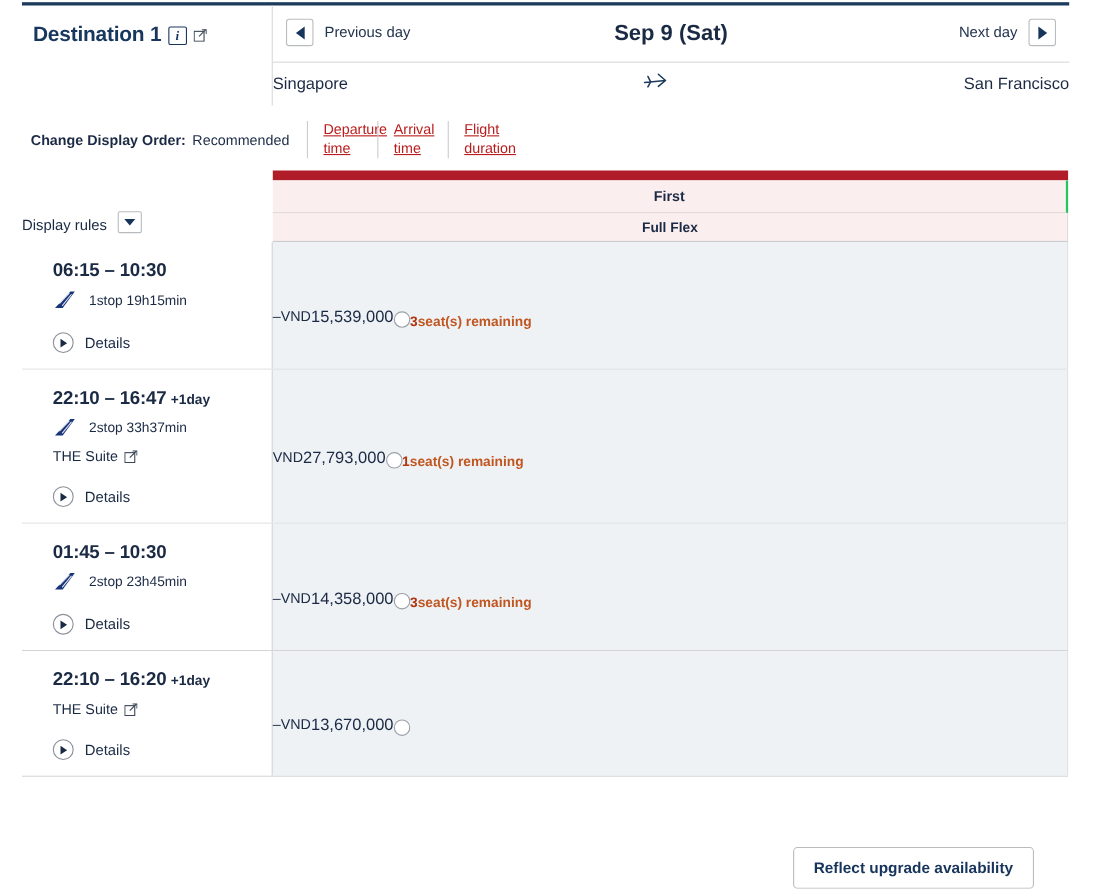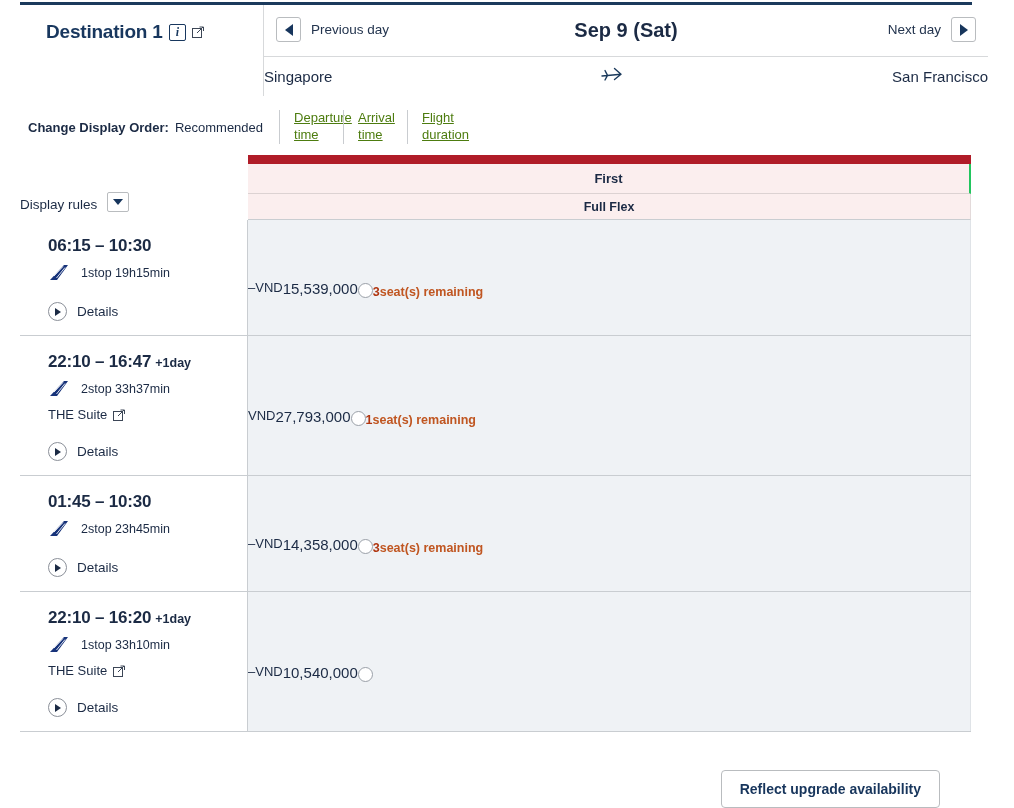--- a/index.html
+++ b/index.html
@@ -12,21 +12,21 @@
     overflow: hidden;
   }
   .page { position: relative; width: 1014px; height: 808px; background:#fff; }
 
   
   .topline {
     position:absolute; left:20px; top:2px; width:952px; height:3px;
     background:#1b3a5c;
   }
   .hdr {
-    position:absolute; left:36px; top:5px; width:952px; height:91px;
+    position:absolute; left:20px; top:5px; width:952px; height:91px;
   }
   .hdr-left {
     position:absolute; left:0; top:0; width:228px; height:91px;
     border-right:1px solid #d7d9db;
     display:flex; align-items:flex-start; padding-top:16px;
   }
   .dest-title {
     font-size:19px; font-weight:bold; color:#18375e; letter-spacing:-0.2px;
     display:flex; align-items:center; gap:6px; padding-left:10px;
   }
@@ -68,21 +68,21 @@
 
   
   .orderbar {
     position:absolute; left:28px; top:104px; width:952px; height:46px;
     display:flex; align-items:center;
   }
   .order-lab { font-size:13px; font-weight:bold; color:#1b2a44; }
   .order-cur { font-size:13px; color:#1b2a44; margin-left:6px; }
   .order-seps { display:flex; align-items:center; margin-left:16px; height:36px; }
   .order-link {
-    font-size:13px; color:#4d7c0f; text-decoration:underline; line-height:1.3;
+    font-size:13px; color:#b91c1c; text-decoration:underline; line-height:1.3;
     padding:0 14px; border-left:1px solid #c9ccd0; width:max-content;
     max-width:64px;
   }
   .order-link.last { }
 
   
   .grid { position:absolute; left:20px; top:155px; width:951px; }
 
   .capband { height:9px; background:#b01c28; margin-left:228px; }
   .caprow {
@@ -327,50 +327,40 @@
         <span class="radio"></span>
         <span class="seats"><span class="n">3</span><span>seat(s) remaining</span></span>
       </div>
     </div>
 
     <div class="frow">
       <div class="fleft">
         <div>
           <span class="ftime">22:10 – 16:20</span><span class="fplus">+1day</span>
         </div>
-        <div class="fstops">
-          <span class="ana">
-            <svg width="24" height="18" viewBox="0 0 24 18">
-              <path d="M2 16 L16 1 L20 1 L9 16 Z" fill="#17337a"></path>
-              <path d="M6 12 L15 2.5" stroke="#fff" stroke-width="1" opacity="0.85"></path>
-              <path d="M8.5 14 L17 3.5" stroke="#fff" stroke-width="1" opacity="0.85"></path>
-            </svg>
-          </span>
-          <span class="fstops-t">1stop 33h10min</span>
-        </div>
         <div class="fsuite">
           <span>THE Suite</span>
           <span class="ext-ic">
             <svg width="12" height="12" viewBox="0 0 12 12">
               <rect x="0.5" y="2.5" width="9" height="9" fill="none" stroke="#3c4656" stroke-width="1"></rect>
               <path d="M5 7 L11 1" stroke="#3c4656" stroke-width="1" fill="none"></path>
               <path d="M7.5 1 L11.5 1 L11.5 5" stroke="#3c4656" stroke-width="1" fill="none"></path>
             </svg>
           </span>
         </div>
         <div class="fdetails">
           <span class="circ-arrow">
               <span class="tri-s"></span>
             </span>
           <span class="fdetails-t">Details</span>
         </div>
       </div>
       <div class="fright">
         <span class="cur">–VND</span>
-        <span class="amt">10,540,000</span>
+        <span class="amt">13,670,000</span>
         <span class="radio"></span>
         <span class="seats"><span class="n"></span><span></span></span>
       </div>
     </div>
 
   </div>
 
   <div class="footer">
     <button class="reflect-btn">Reflect upgrade availability</button>
   </div>

